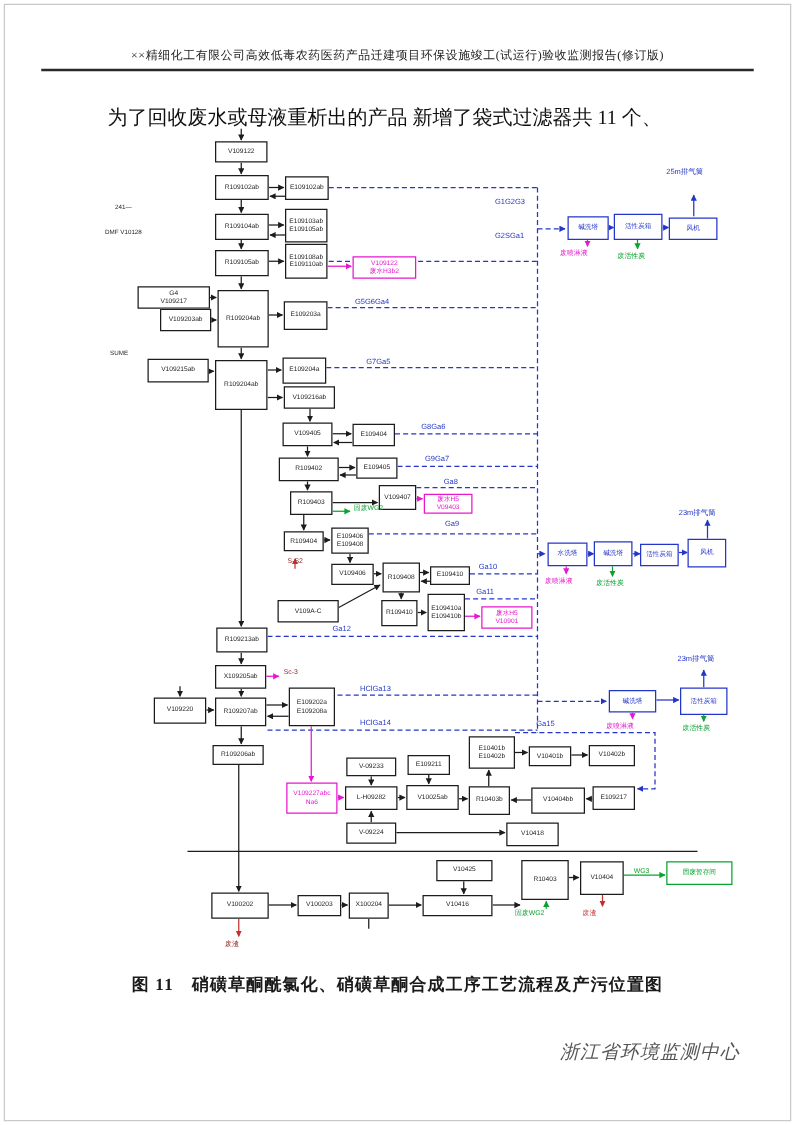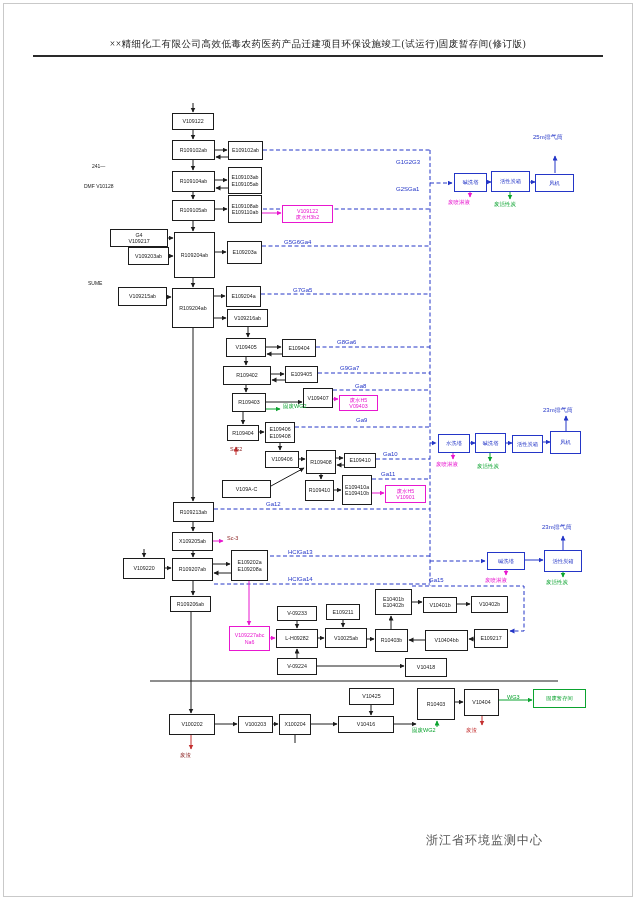--- a/index.html
+++ b/index.html
@@ -21,29 +21,30 @@
   .node.g{border-color:#0ba32f;color:#0ba32f;border-width:1.3px;}
   .dtext{position:absolute;white-space:nowrap;font-size:6px;z-index:4;
          font-family:"Liberation Sans",sans-serif;}
   .c-K{color:#1c1c1c}.c-B{color:#2436c7}.c-M{color:#e817cf}
   .c-G{color:#0ba32f}.c-R{color:#c43030}.c-DR{color:#8d2626}
   #edges{position:absolute;top:0;left:0;z-index:2;pointer-events:none;}
   #caption{position:absolute;top:779px;left:0;width:636px;text-align:center;
            font-size:13.5px;font-weight:bold;color:#1a1a1a;letter-spacing:1px;}
   #pageno{position:absolute;top:832px;left:0;width:636px;text-align:center;
           font-size:10.5px;color:#333;}
-  #footer-right{position:absolute;top:832px;left:426px;font-size:12px;color:#555;
-                letter-spacing:1px;}
+  #footer-right{position:absolute;top:832px;left:448px;font-size:15px;color:#555;
+                letter-spacing:1px;font-style:italic;}
 </style>
 </head>
 <body>
 
 <div id="page">
   <div id="page-frame"></div>
-  <div id="header">××精细化工有限公司高效低毒农药医药产品迁建项目环保设施竣工(试运行)固废暂存间(修订版)</div>
+  <div id="header">××精细化工有限公司高效低毒农药医药产品迁建项目环保设施竣工(试运行)验收监测报告(修订版)</div>
+  <div id="intro">为了回收废水或母液重析出的产品 新增了袋式过滤器共 11 个、</div>
   <div id="diagram">
       <div class="node k" style="left: 172px; top: 113px; width: 42px; height: 17px;">
         <div>V109122</div>
       </div>
       <div class="node k" style="left: 172px; top: 140px; width: 43px; height: 20px;">
         <div>R109102ab</div>
       </div>
       <div class="node k" style="left: 228px; top: 141px; width: 35px; height: 19px;">
         <div>E109102ab</div>
       </div>
@@ -409,14 +410,15 @@
         <polyline points="510,192 510,199" fill="none" stroke="#0ba32f" stroke-width="1" marker-end="url(#arrG)"></polyline>
         <polyline points="490,453 490,461" fill="none" stroke="#0ba32f" stroke-width="1" marker-end="url(#arrG)"></polyline>
         <polyline points="563,572 563,577" fill="none" stroke="#0ba32f" stroke-width="1" marker-end="url(#arrG)"></polyline>
         <polyline points="499,700 532,700" fill="none" stroke="#0ba32f" stroke-width="1" marker-end="url(#arrG)"></polyline>
         <polyline points="437,727 437,721" fill="none" stroke="#0ba32f" stroke-width="1" marker-end="url(#arrG)"></polyline>
         <polyline points="191,735 191,749" fill="none" stroke="#c43030" stroke-width="1" marker-end="url(#arrR)"></polyline>
         <polyline points="482,716 482,725" fill="none" stroke="#c43030" stroke-width="1" marker-end="url(#arrR)"></polyline>
         <polyline points="236,455 236,447" fill="none" stroke="#c43030" stroke-width="1" marker-end="url(#arrR)"></polyline>
       </svg>
     </div>
+  <div id="caption">图 11　硝磺草酮酰氯化、硝磺草酮合成工序工艺流程及产污位置图</div>
   <div id="footer-right">浙江省环境监测中心</div>
 </div>
 
 </body></html>

